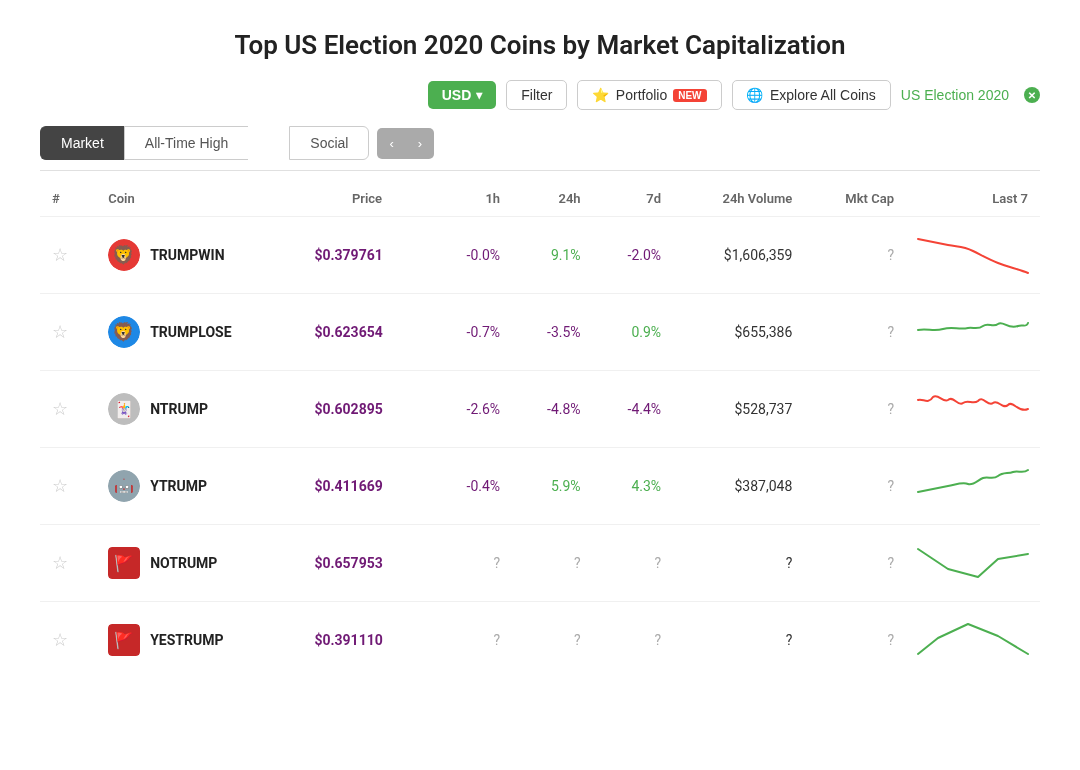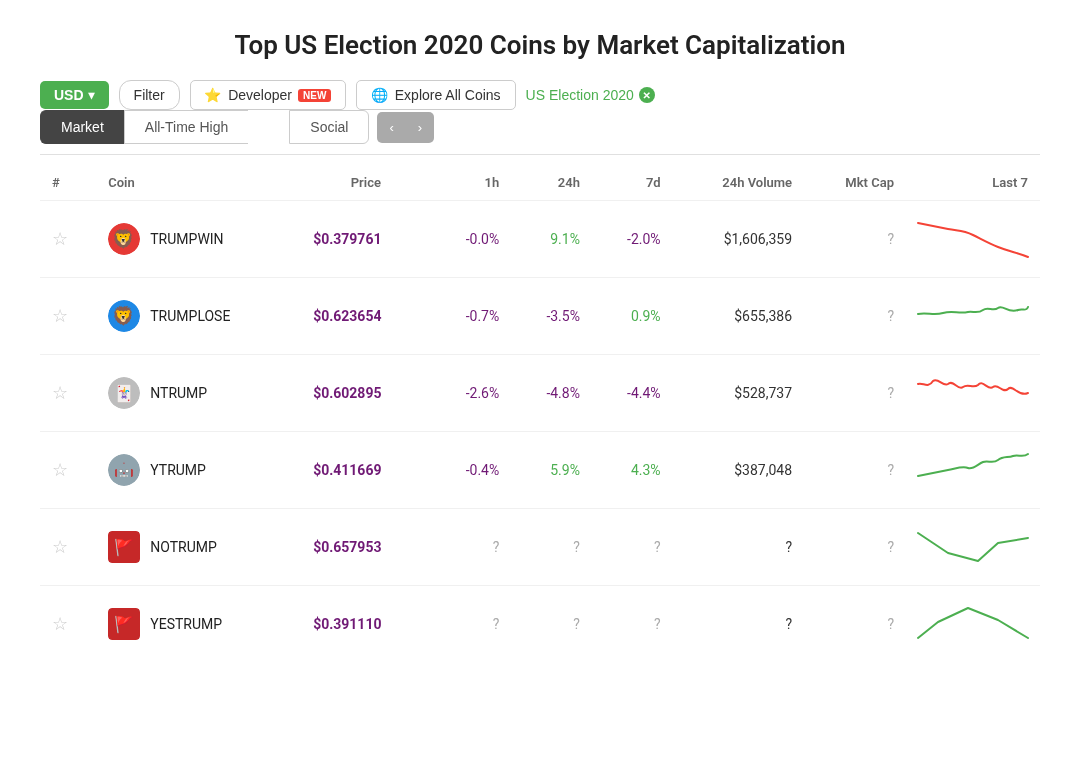--- a/index.html
+++ b/index.html
@@ -14,21 +14,22 @@
       font-size: 26px;
       font-weight: 600;
       text-align: center;
       margin-bottom: 20px;
       color: #222;
     }
     .toolbar {
       display: flex;
       align-items: center;
       gap: 10px;
-      justify-content: flex-start;
+      justify-content: flex-end;
+      margin-bottom: 16px;
       flex-wrap: wrap;
     }
     .btn-usd {
       background: #4caf50;
       color: white;
       border: none;
       border-radius: 5px;
       padding: 6px 14px;
       font-size: 14px;
       font-weight: 600;
@@ -37,21 +38,21 @@
       align-items: center;
       gap: 5px;
     }
     .btn-usd::after {
       content: '▾';
       font-size: 12px;
     }
     .btn-filter {
       background: white;
       border: 1px solid #ccc;
-      border-radius: 12px;
+      border-radius: 5px;
       padding: 6px 14px;
       font-size: 14px;
       cursor: pointer;
       color: #333;
     }
     .btn-portfolio {
       background: white;
       border: 1px solid #ccc;
       border-radius: 5px;
       padding: 6px 14px;
@@ -81,21 +82,21 @@
       display: flex;
       align-items: center;
       gap: 6px;
       color: #333;
     }
     .btn-election {
       color: #4caf50;
       font-size: 14px;
       display: flex;
       align-items: center;
-      gap: 5px;
+      gap: 15px;
       cursor: pointer;
       border: none;
       background: none;
       font-weight: 500;
     }
     .btn-election .close-circle {
       width: 16px;
       height: 16px;
       background: #4caf50;
       border-radius: 50%;
@@ -209,21 +210,21 @@
       width: 32px;
       height: 32px;
       border-radius: 50%;
       display: flex;
       align-items: center;
       justify-content: center;
       font-size: 18px;
       flex-shrink: 0;
     }
     .coin-name {
-      font-weight: 400;
+      font-weight: 700;
       font-size: 14px;
       color: #222;
     }
     .price {
       font-weight: 700;
       color: #701a75;
     }
     .red { color: #701a75; }
     .green { color: #4caf50; }
     .gray { color: #aaa; }
@@ -240,21 +241,21 @@
 </head>
 <body>
 
 <h1>Top US Election 2020 Coins by Market Capitalization</h1>
 
 <div class="toolbar">
   <button class="btn-usd">USD</button>
   <button class="btn-filter">Filter</button>
   <button class="btn-portfolio">
     <span>⭐</span>
-    <span>Developer</span>
+    <span>Portfolio</span>
     <span class="badge-new">New</span>
   </button>
   <button class="btn-explore">
     <span>🌐</span>
     <span>Explore All Coins</span>
   </button>
   <button class="btn-election">
     <span>US Election 2020</span>
     <span class="close-circle">✕</span>
   </button>

